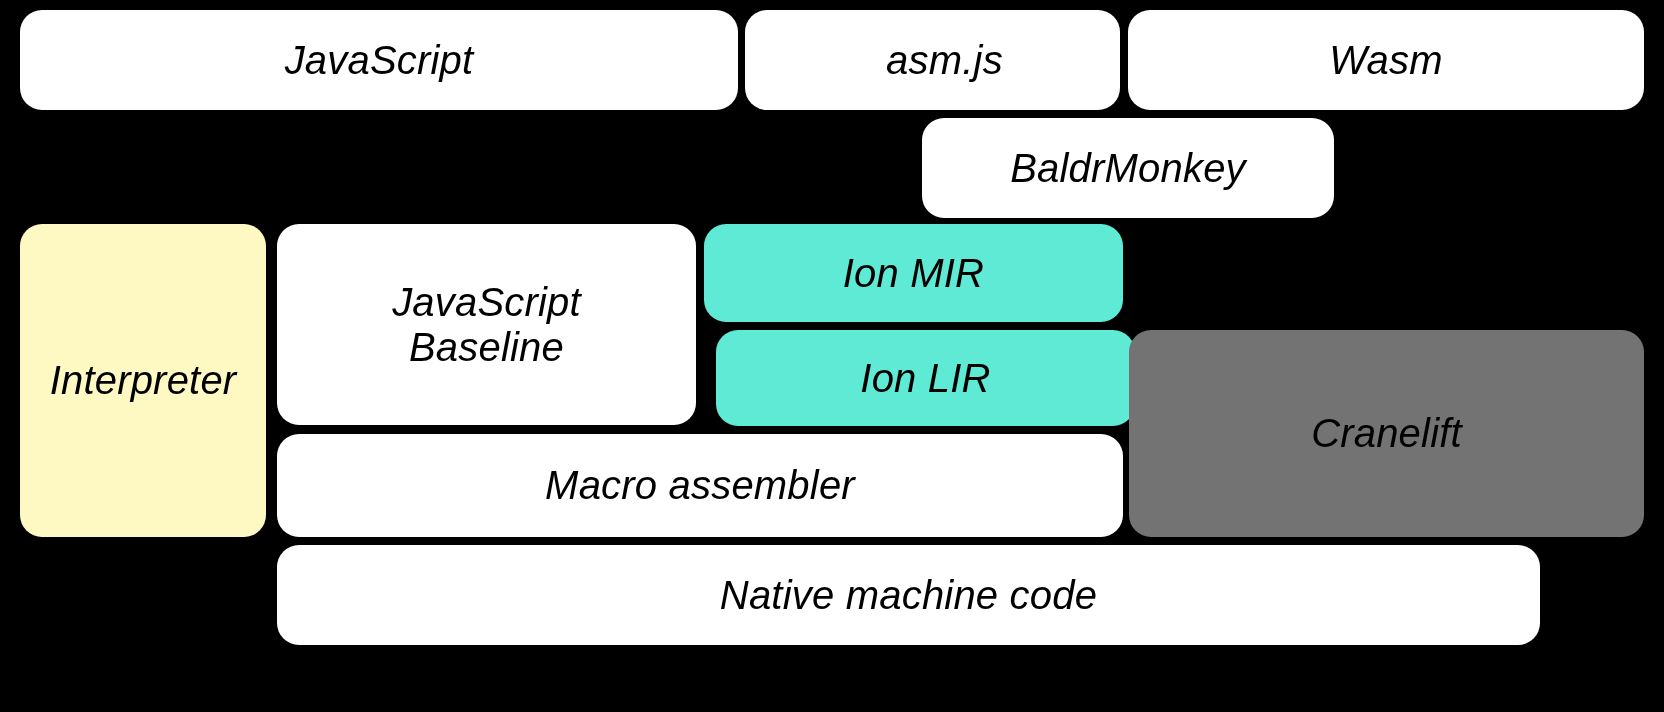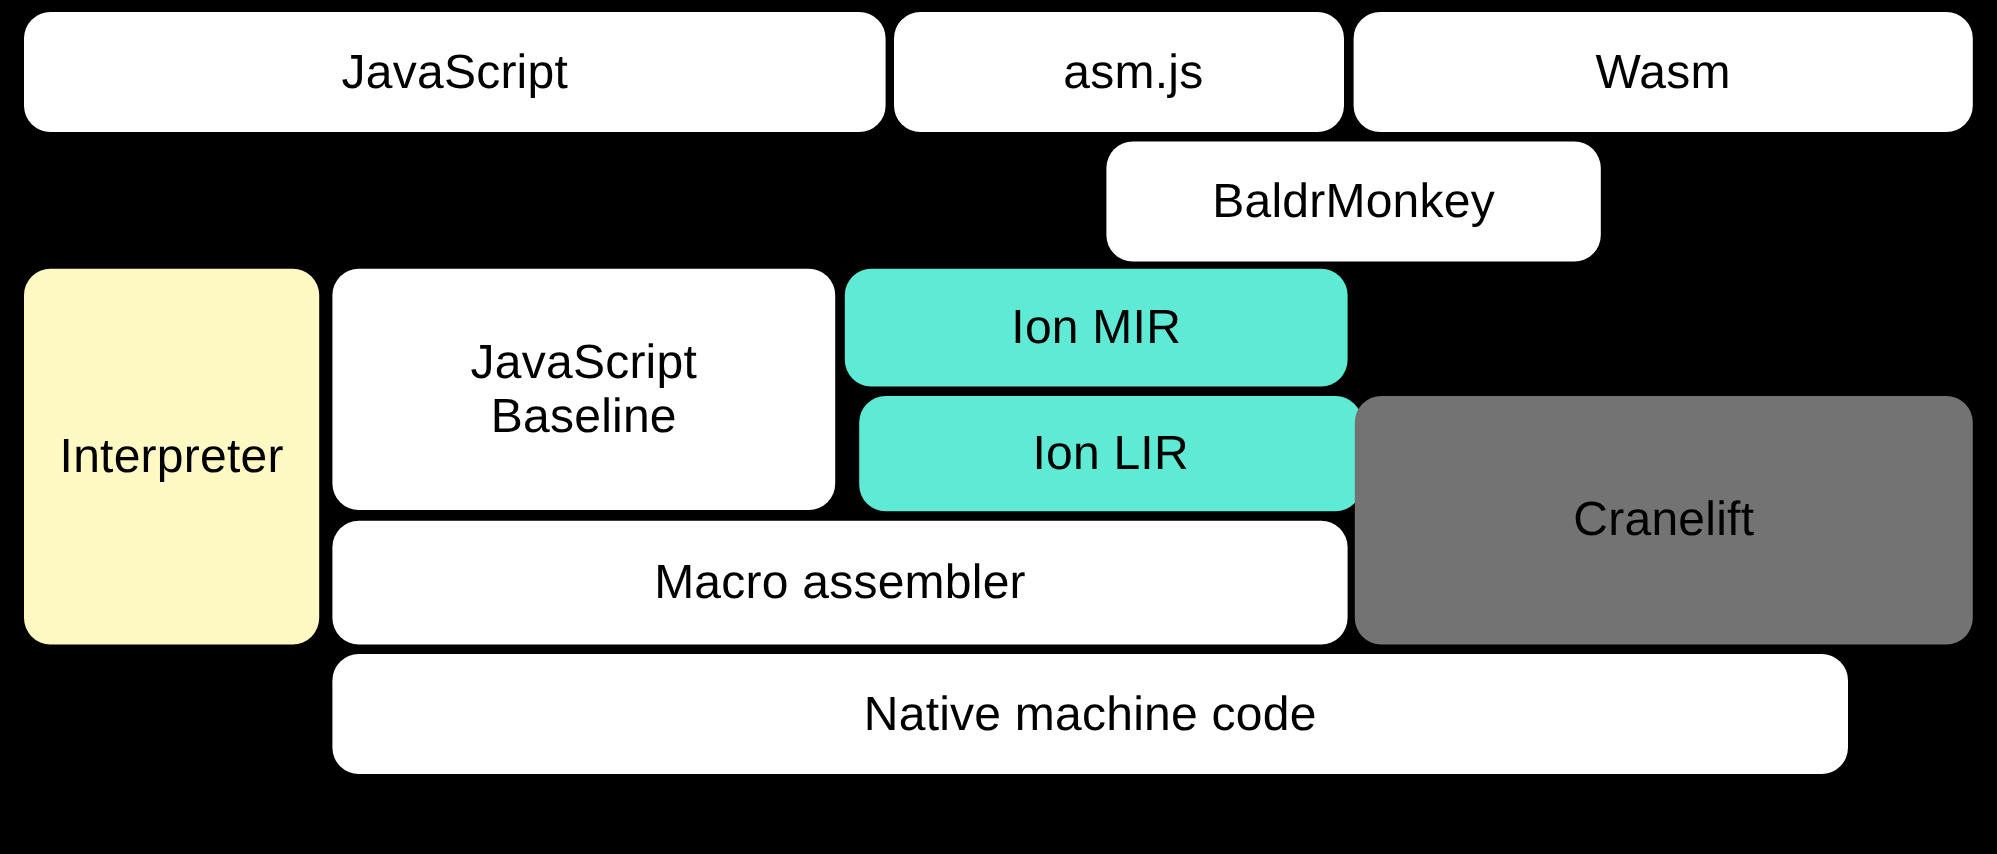--- a/index.html
+++ b/index.html
@@ -12,20 +12,21 @@
     width: 1664px;
     height: 712px;
     font-family: "Liberation Sans", sans-serif;
     overflow: hidden;
   }
   #stage {
     position: relative;
     width: 1552px;
     height: 712px;
     background: #000000;
+    font-style: italic;
   }
   .box {
     position: absolute;
     box-sizing: border-box;
     border-radius: 22px;
     display: flex;
     align-items: center;
     justify-content: center;
     text-align: center;
     color: #000000;

